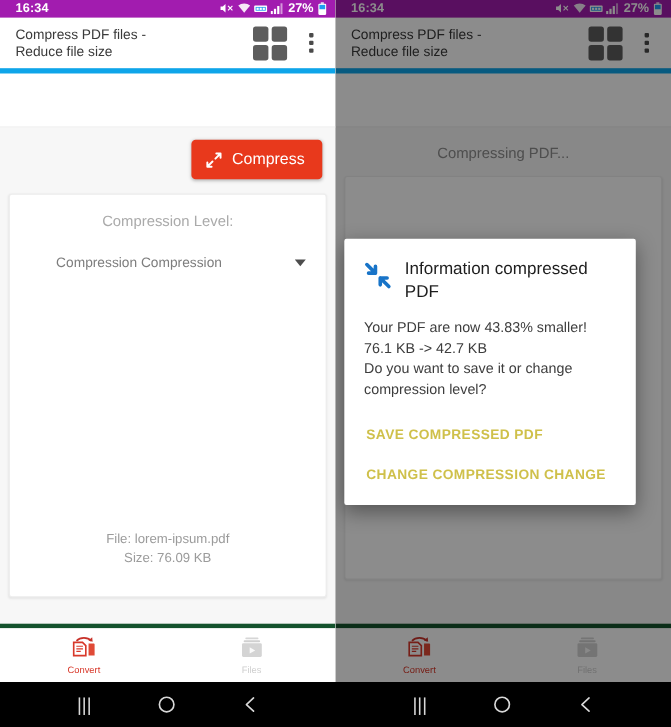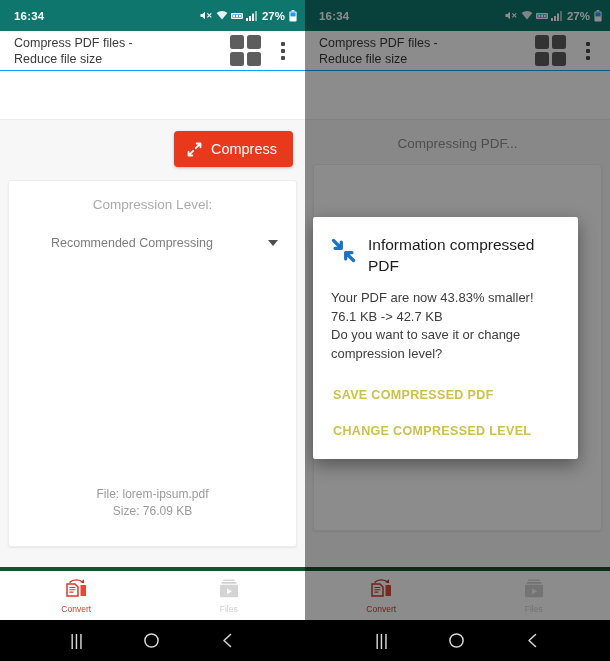--- a/index.html
+++ b/index.html
@@ -18,22 +18,22 @@
     position: relative;
     width: 305px; height: 620px;
     background: #fafafa;
     overflow: hidden;
   }
   .panel.left { border-right: 0; }
 
   
   .statusbar {
     position: relative;
-    height: 31px;
-    background: #0f766e;
+    height: 16px;
+    background: #a21caf;
     display: flex;
     align-items: center;
     padding: 0 8px 0 14px;
     color: #fff;
   }
   .status-time {
     font-size: 11.5px;
     font-weight: bold;
     letter-spacing: .2px;
   }
@@ -45,26 +45,26 @@
   }
   .status-icons svg { display: block; }
   .status-batt-text {
     font-size: 11.5px;
     font-weight: bold;
     margin: 0 1px 0 2px;
   }
 
   
   .appbar {
-    height: 40px;
+    height: 51px;
     background: #ffffff;
     display: flex;
     align-items: center;
     padding: 0 10px 0 14px;
-    border-bottom: 1px solid #0ea5e9;
+    border-bottom: 5px solid #0ea5e9;
   }
   .appbar-title {
     font-size: 12.5px;
     line-height: 16px;
     color: #3a3a3a;
     flex: 1;
     white-space: pre-line;
   }
   .appbar-actions {
     display: flex;
@@ -359,21 +359,21 @@
               <path d="M9.4 6.6L14.4 1.6M14.4 5.7V1.6h-4.1" stroke="#fff" stroke-width="1.9" fill="none" stroke-linecap="round" stroke-linejoin="round"></path>
             </svg>
           </span>
           <span>Compress</span>
         </button>
       </div>
 
       <div class="card">
         <div class="card-title">Compression Level:</div>
         <div class="dropdown">
-          <span class="dropdown-value">Recommended Compressing</span>
+          <span class="dropdown-value">Compression Compression</span>
           <span class="caret"></span>
         </div>
         <div class="file-info">
           <div>File: lorem-ipsum.pdf</div>
           <div>Size: 76.09 KB</div>
         </div>
       </div>
     </div>
 
     <div class="tabbar">
@@ -512,21 +512,21 @@
             <path d="M14.4 14.4L9.4 9.4M9.4 13.4v-4h4" stroke="#1874c8" stroke-width="2.1" fill="none" stroke-linecap="round" stroke-linejoin="round"></path>
           </svg>
         </span>
         <div class="dialog-title">Information compressed PDF</div>
       </div>
       <div class="dialog-body">Your PDF are now 43.83% smaller!
 76.1 KB -&gt; 42.7 KB
 Do you want to save it or change compression level?</div>
       <div class="dialog-actions">
         <button class="dialog-btn">SAVE COMPRESSED PDF</button>
-        <button class="dialog-btn">CHANGE COMPRESSED LEVEL</button>
+        <button class="dialog-btn">CHANGE COMPRESSION CHANGE</button>
       </div>
     </div>
   </div>
 
   <div class="navbar">
     <div class="navhalf">
       <span class="navbtn">|||</span>
       <span class="navbtn">
         <svg width="17" height="17" viewBox="0 0 17 17">
             <circle cx="8.5" cy="8.5" r="6.6" fill="none" stroke="#d8d8d8" stroke-width="1.5"></circle>

